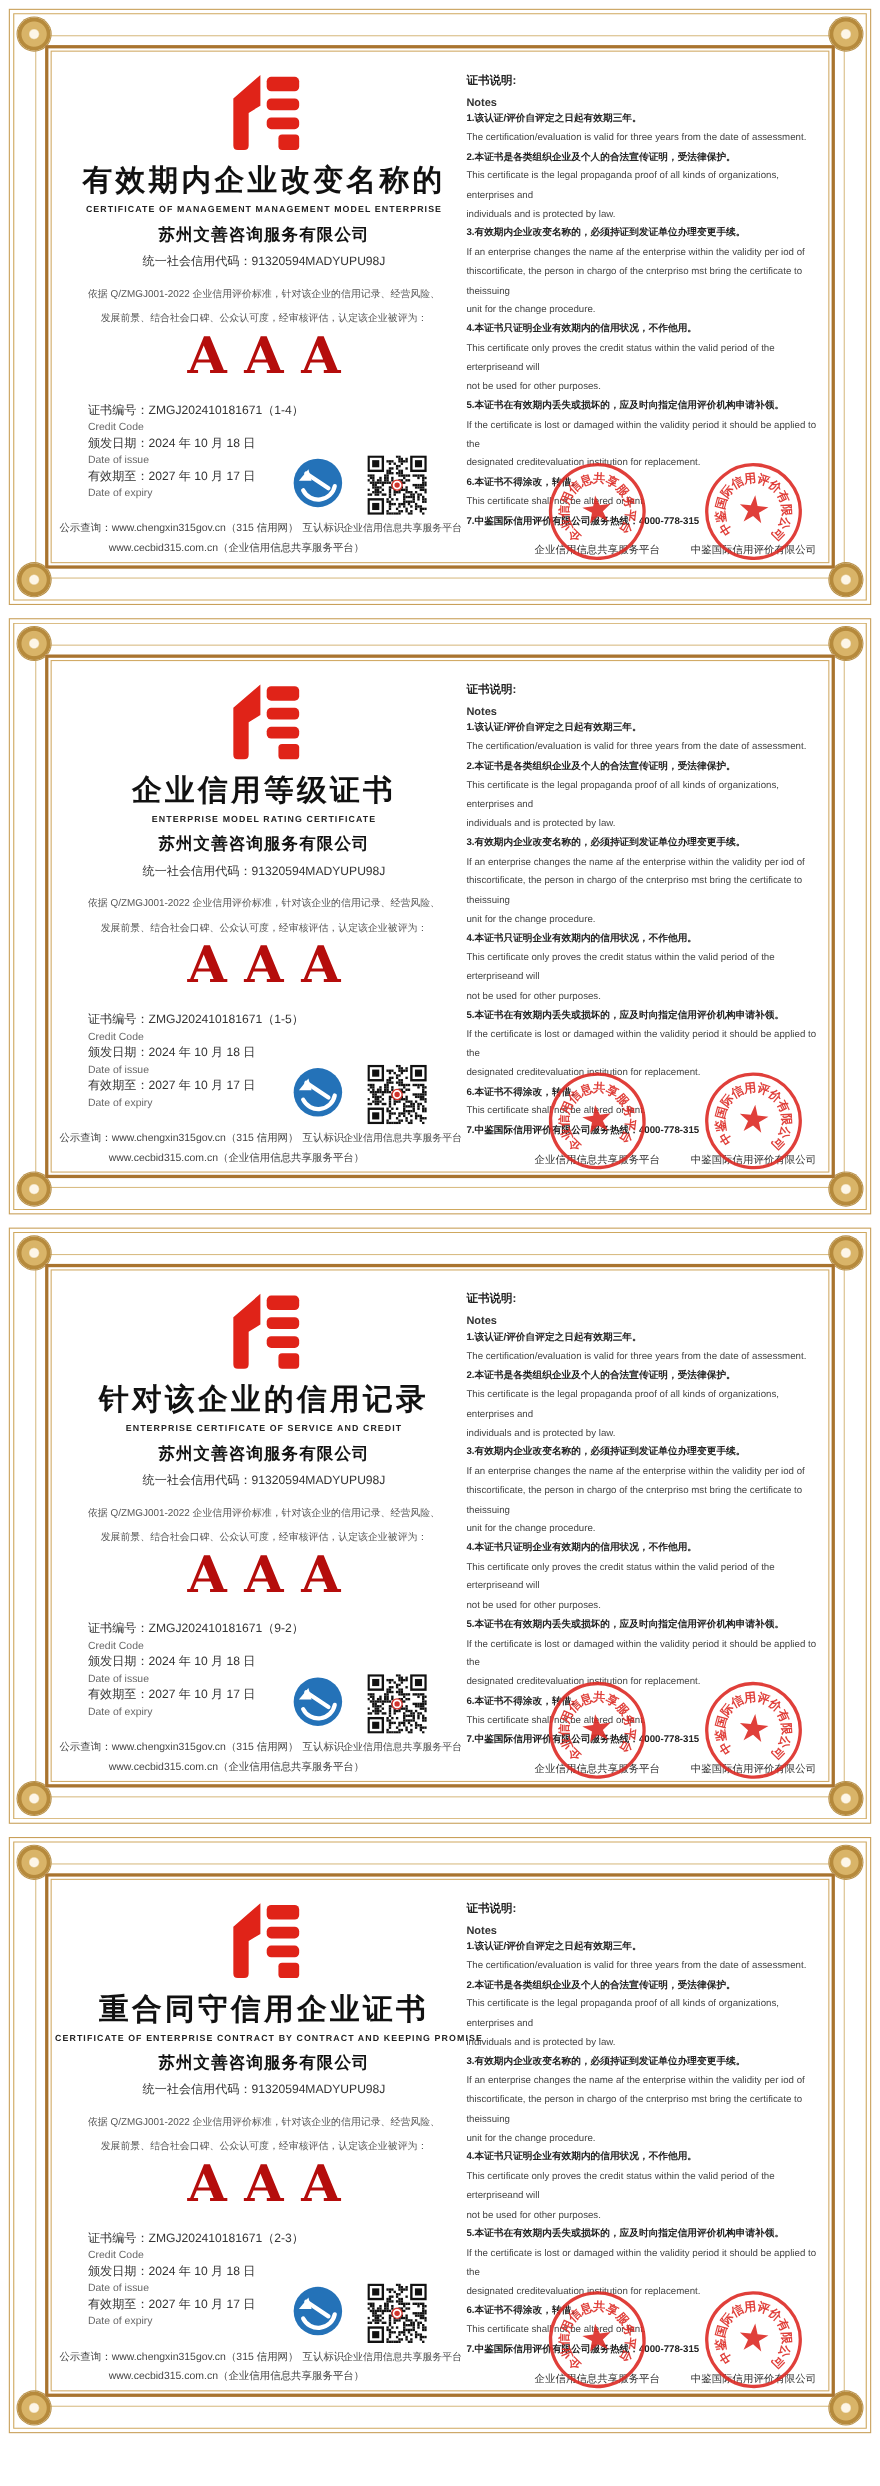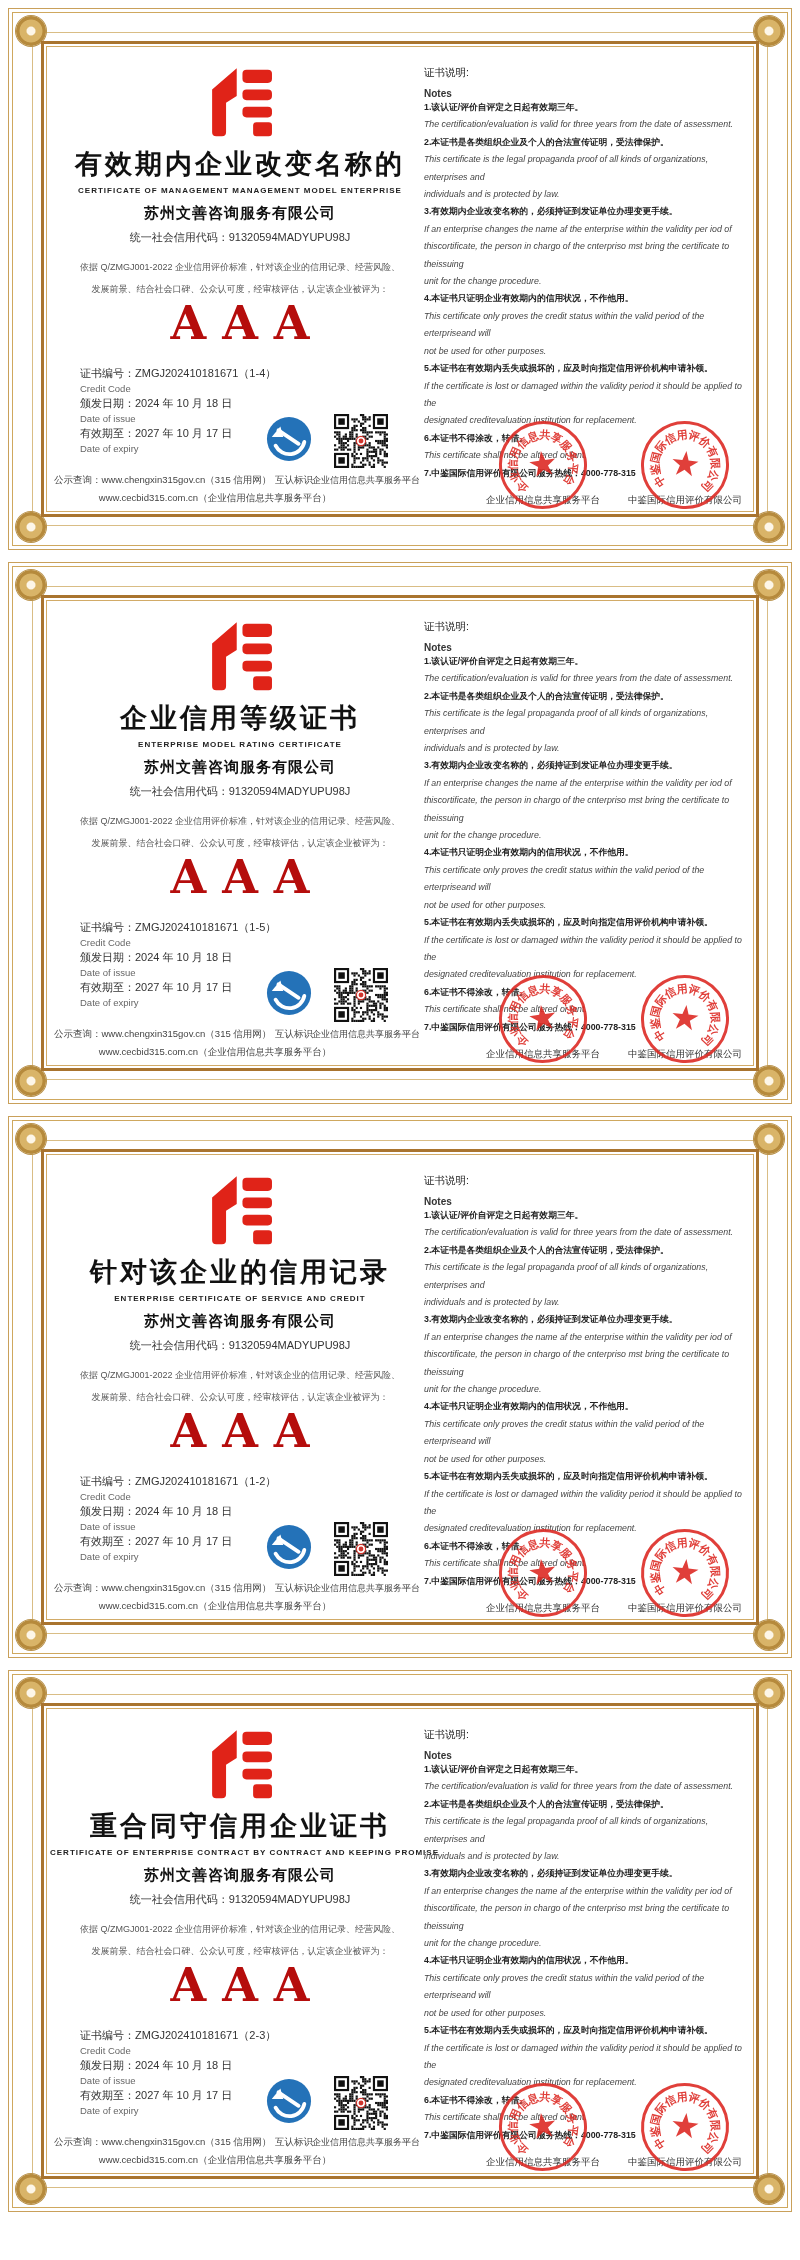--- a/index.html
+++ b/index.html
@@ -44,24 +44,24 @@
   
   .pub1 { position:absolute; left:4px; top:430px; font-size:9.5px; color:#444; white-space:nowrap; }
   .pub2 { position:absolute; left:40px; top:448px; width:250px; text-align:center; font-size:9.5px; color:#444; white-space:nowrap; }
   .mutual-label { position:absolute; left:224px; top:430px; width:52px; text-align:center; font-size:9.5px; color:#444; }
   .qr-label { position:absolute; left:266px; top:430px; width:112px; text-align:center; font-size:9px; color:#444; white-space:nowrap; }
   .blue-logo { position:absolute; left:222px; top:372px; width:46px; height:46px; }
   .qr-box { position:absolute; left:290px; top:370px; width:54px; height:54px; }
 
   
   .notes { position:absolute; left:380px; top:22px; width:318px; text-align:left; }
-  .notes-title { font-size:10.5px; font-weight:normal; color:#222; }
+  .notes-title { font-size:10.5px; font-weight:bold; color:#222; }
   .notes-sub { font-size:10px; font-weight:bold; color:#333; margin-top:8px; }
   .note-zh { font-size:8.8px; font-weight:bold; color:#222; line-height:17.4px; }
-  .note-en { font-size:8.8px; color:#444; line-height:17.4px;font-style:italic; }
+  .note-en { font-size:8.8px; color:#444; line-height:17.4px; }
 
   
   .seal { position:absolute; width:88px; height:88px; border:3px solid #dd2b25; border-radius:50%;
           opacity:0.9; z-index:2; }
   .seal-left  { left:455px; top:377px; transform:rotate(-8deg); }
   .seal-right { left:597px; top:377px; transform:rotate(6deg); }
   .seal-char { position:absolute; left:50%; top:50%; font-size:11px; font-weight:bold; color:#dd2b25; }
   .seal-star { position:absolute; left:50%; top:50%; transform:translate(-50%,-54%); font-size:34px; color:#dd2b25; }
   .seal-caption { position:absolute; top:450px; width:124px; text-align:center; font-size:9.5px; color:#333; z-index:1; white-space:nowrap; }
   .seal-caption.l { left:437px; } .seal-caption.r { left:579px; }
@@ -760,21 +760,21 @@
               </svg>
             </div>
             <div class="cert-title">针对该企业的信用记录</div>
             <div class="cert-subtitle">ENTERPRISE CERTIFICATE OF SERVICE AND CREDIT</div>
             <div class="company">苏州文善咨询服务有限公司</div>
             <div class="uni-code">统一社会信用代码：91320594MADYUPU98J</div>
             <div class="desc1">依据 Q/ZMGJ001-2022 企业信用评价标准，针对该企业的信用记录、经营风险、</div>
             <div class="desc2">发展前景、结合社会口碑、公众认可度，经审核评估，认定该企业被评为：</div>
             <div class="rating">AAA</div>
             <div class="info">
-              <div class="zh">证书编号：ZMGJ202410181671（1-2）</div>
+              <div class="zh">证书编号：ZMGJ202410181671（9-2）</div>
               <div class="en">Credit Code</div>
               <div class="zh">颁发日期：2024 年 10 月 18 日</div>
               <div class="en">Date of issue</div>
               <div class="zh">有效期至：2027 年 10 月 17 日</div>
               <div class="en">Date of expiry</div>
             </div>
             <div class="pub1">公示查询：www.chengxin315gov.cn（315 信用网）</div>
             <div class="pub2">www.cecbid315.com.cn（企业信用信息共享服务平台）</div>
           </div>
 

